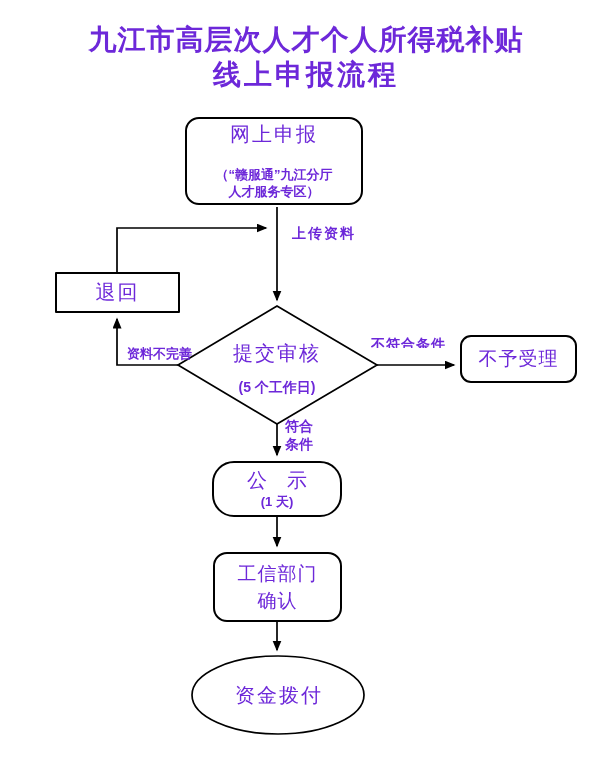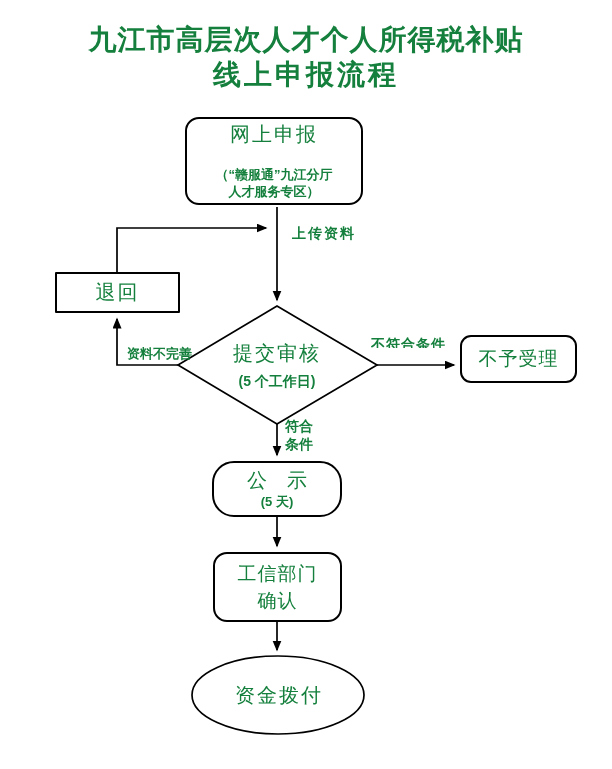--- a/index.html
+++ b/index.html
@@ -7,21 +7,21 @@
     padding: 0;
     background: #ffffff;
   }
   .canvas {
     position: relative;
     width: 612px;
     height: 769px;
     background: #ffffff;
     overflow: hidden;
     font-family: "Liberation Sans", sans-serif;
-    color: #15803d;
+    color: #6d28d9;
   }
   svg.wires {
     position: absolute;
     left: 0; top: 0;
     width: 612px; height: 769px;
   }
   .title {
     position: absolute;
     left: 0; top: 22px;
     width: 612px;
@@ -69,21 +69,21 @@
     border-radius: 14px; font-size: 19px; line-height: 27px; letter-spacing: 1px;
   }
   .free-text {
     position: absolute;
     text-align: center;
   }
   .diamond-text {
     left: 197px; top: 341px; width: 160px;
   }
   .diamond-text .main { font-size: 20px; letter-spacing: 2px; line-height: 25px; }
-  .diamond-text .sub  { font-size: 14px; font-weight: bold; line-height: 18px; margin-top: 6px; }
+  .diamond-text .sub  { font-size: 14px; font-weight: bold; line-height: 18px; margin-top: 12px; }
   .ellipse-text {
     left: 197px; top: 682px; width: 164px;
     font-size: 20px; letter-spacing: 2px;
   }
   .edge-label {
     position: absolute;
     font-family: "Liberation Serif", serif;
     font-weight: bold;
     font-size: 14px;
     line-height: 16px;
@@ -147,21 +147,21 @@
     <div class="main">提交审核</div>
     <div class="sub">(5 个工作日)</div>
   </div>
 
   <div class="node node-reject">
     <div>不予受理</div>
   </div>
 
   <div class="node node-publicity">
     <div class="main">公　示</div>
-    <div class="sub">(5 天)</div>
+    <div class="sub">(1 天)</div>
   </div>
 
   <div class="node node-confirm">
     <div>工信部门</div>
     <div>确认</div>
   </div>
 
   <div class="free-text ellipse-text">
     <div>资金拨付</div>
   </div>

